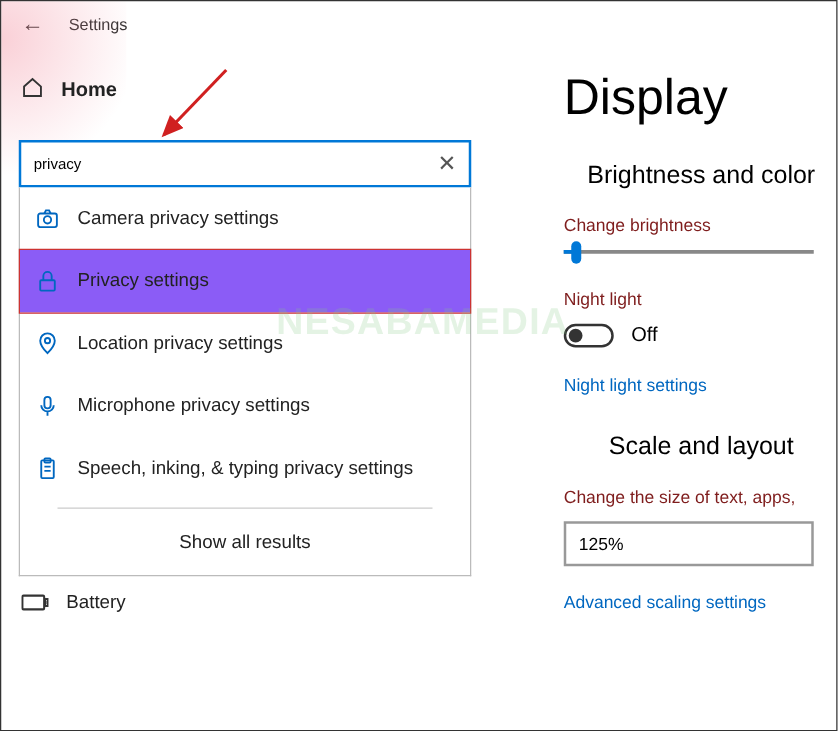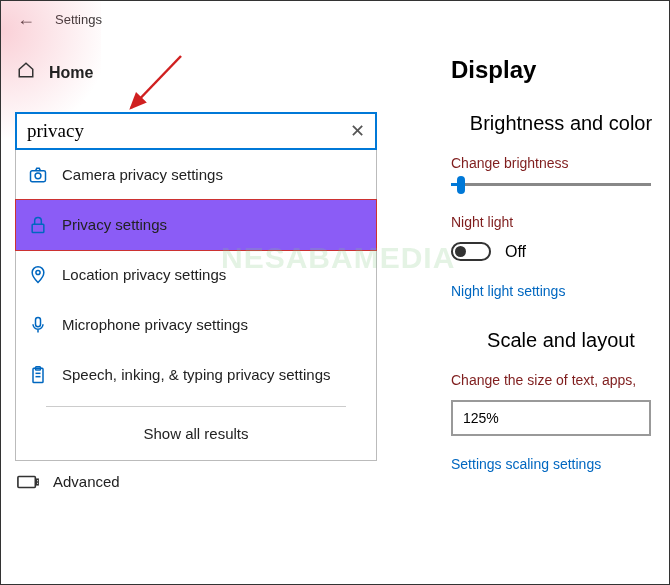--- a/index.html
+++ b/index.html
@@ -63,24 +63,23 @@
       height: 38px;
       display: flex;
       align-items: center;
       padding: 0 10px;
       background: #fff;
     }
     .search-input {
       flex: 1;
       border: none;
       outline: none;
-      font-size: 19px;
+      font-size: 12px;
       height: 100%;
       background: transparent;
-      font-family: Liberation Serif, serif;
     }
     .clear-x {
       font-size: 18px;
       color: #555;
       cursor: pointer;
     }
     .suggest-panel {
       border: 1px solid #bbb;
       border-top: none;
       background: #fff;
@@ -127,22 +126,22 @@
       font-size: 15px;
       color: #222;
     }
     .right-pane {
       position: absolute;
       left: 450px;
       top: 55px;
       width: 220px;
     }
     .h1 {
-      font-size: 24px;
-      font-weight: 700;
+      font-size: 40px;
+      font-weight: 400;
       margin-bottom: 28px;
     }
     .h2 {
       font-size: 20px;
       font-weight: 400;
       margin-bottom: 20px;
       text-align: center;
     }
     .label-txt {
       font-size: 14px;
@@ -306,21 +305,21 @@
     </div>
     <div class="divider"></div>
     <div class="show-all">Show all results</div>
   </div>
 
   <div class="battery-row">
     <svg width="22" height="14" viewBox="0 0 24 14" fill="none" stroke="#333" stroke-width="1.8">
         <rect x="1" y="1" width="19" height="12" rx="1"></rect>
         <rect x="21" y="4" width="2" height="6"></rect>
       </svg>
-    <span>Advanced</span>
+    <span>Battery</span>
   </div>
 </div>
 
 <div class="right-pane">
   <div class="h1">Display</div>
   <div class="h2">Brightness and color</div>
   <div class="label-txt">Change brightness</div>
   <div class="slider-track">
     <div class="slider-fill"></div>
     <div class="slider-thumb"></div>
@@ -329,16 +328,16 @@
   <div class="toggle">
     <div class="toggle-switch">
       <div class="toggle-knob"></div>
     </div>
     <span>Off</span>
   </div>
   <div class="link">Night light settings</div>
   <div class="h2">Scale and layout</div>
   <div class="label-txt">Change the size of text, apps,</div>
   <div class="dropdown">125%</div>
-  <div class="link">Settings scaling settings</div>
+  <div class="link">Advanced scaling settings</div>
 </div>
 
 <div class="watermark">NESABAMEDIA</div>
 
 </body></html>

